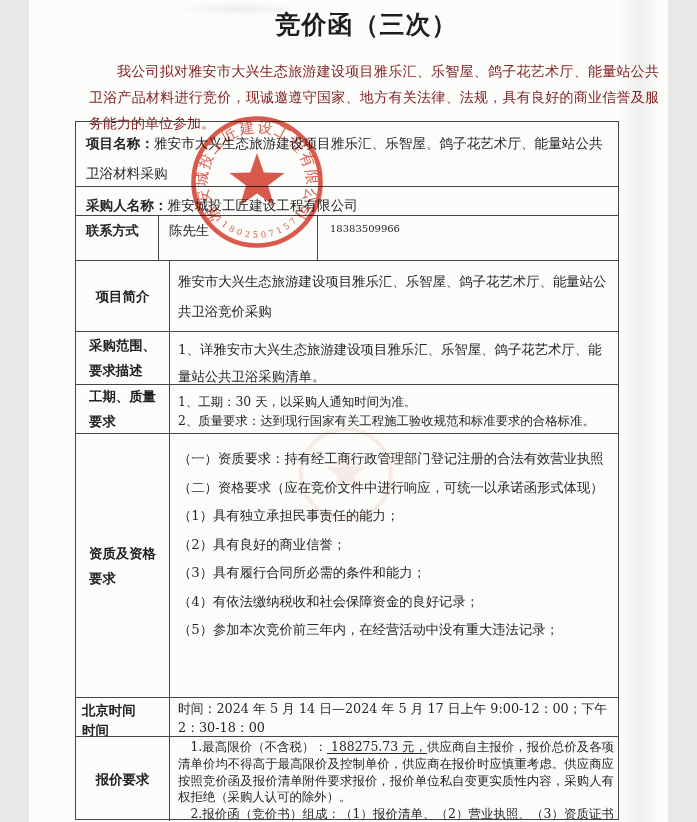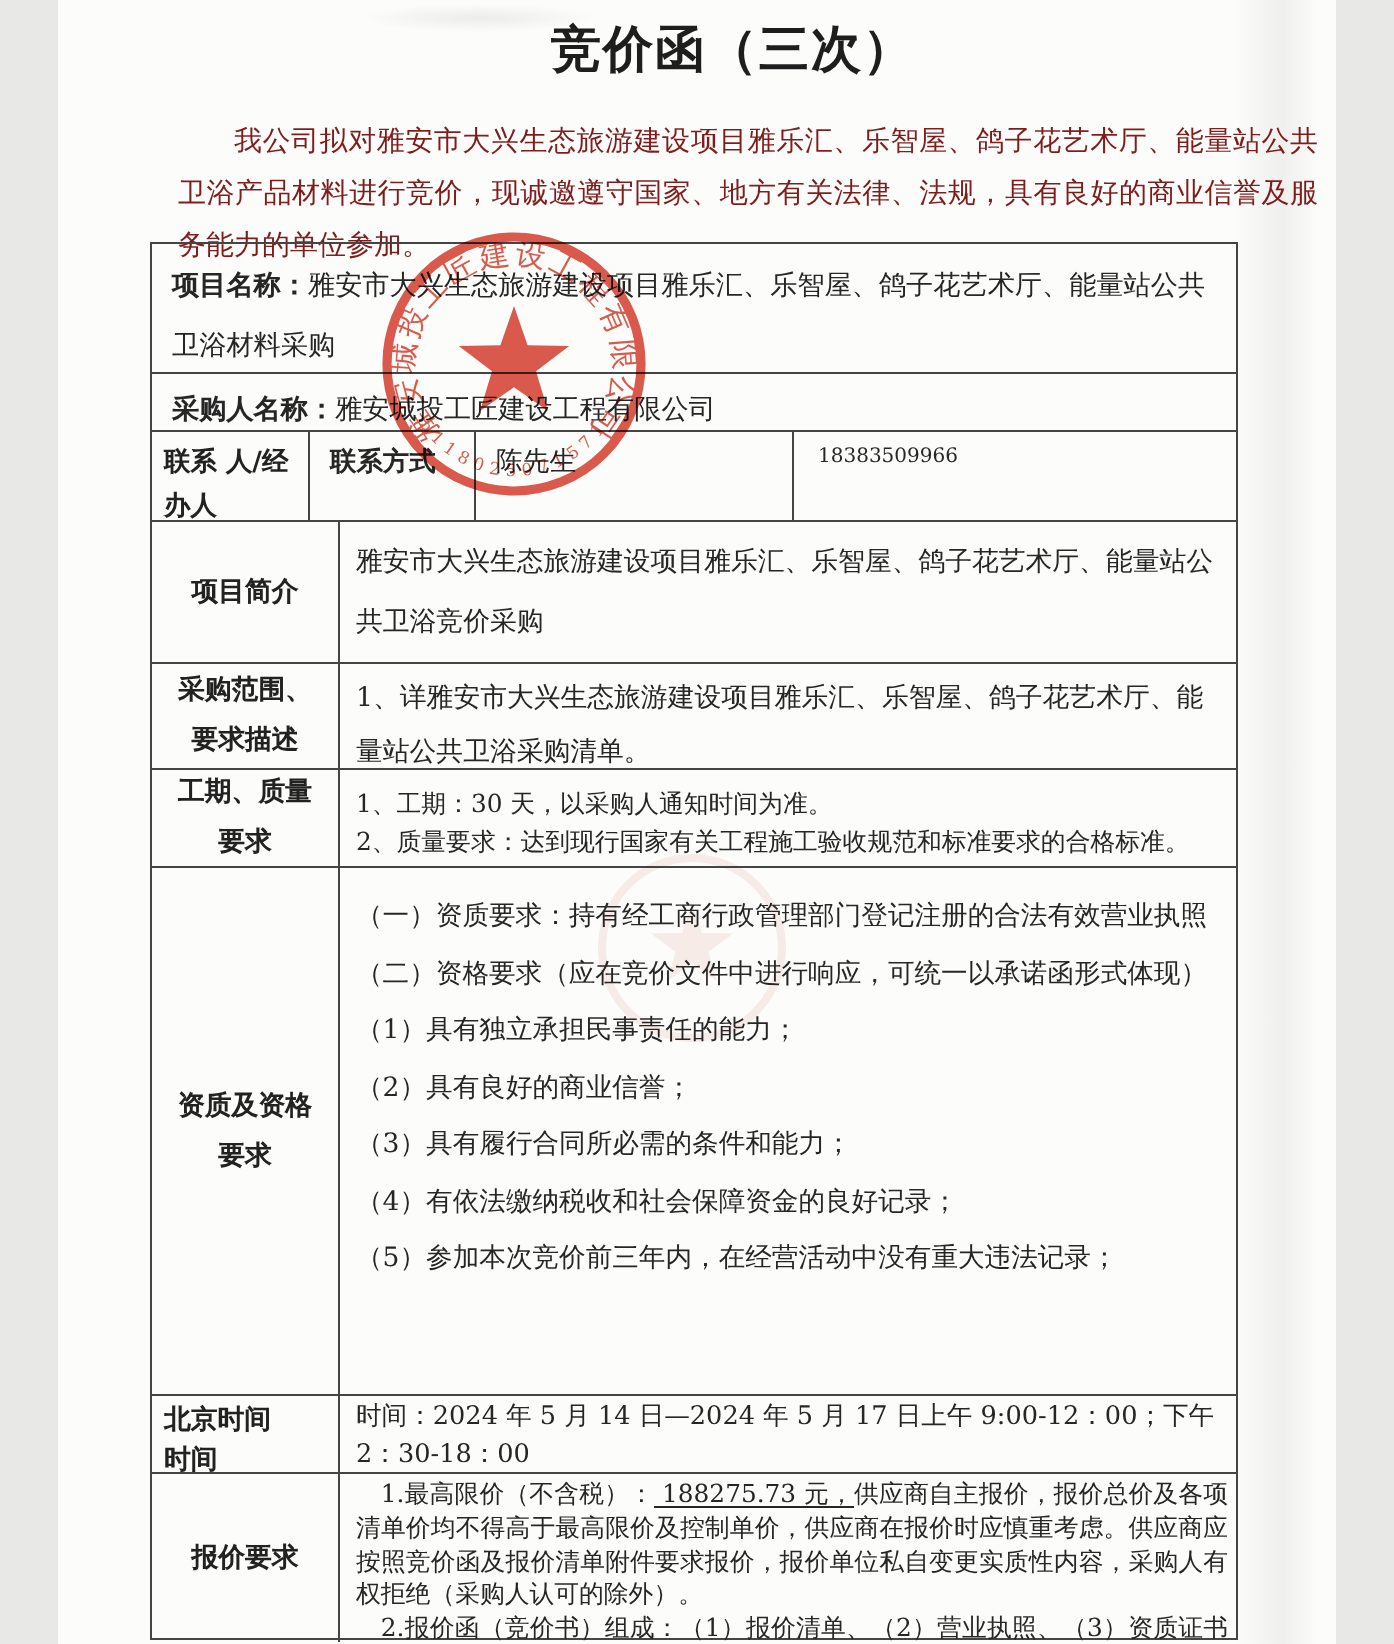--- a/index.html
+++ b/index.html
@@ -33,21 +33,21 @@
     border:1px solid #454545;box-sizing:border-box;
     display:flex;flex-direction:column;background:transparent;
   }
   .trow{display:flex;border-bottom:1px solid #454545;box-sizing:border-box;flex:0 0 auto;}
   .trow:last-child{border-bottom:none;}
   .cell{box-sizing:border-box;overflow:hidden;}
   .lcell{
     width:94px;flex:0 0 94px;border-right:1px solid #454545;
     font-weight:bold;font-size:13.4px;color:#222;
     display:flex;flex-direction:column;justify-content:center;align-items:center;
-    text-align:center;white-space:pre-line;line-height:25px;padding:2px;
+    text-align:left;white-space:pre-line;line-height:25px;padding:2px;
   }
   .ccell{flex:1 1 auto;padding:0 4px 0 8px;}
   .fullcell{flex:1 1 auto;padding:6px 4px 0 10px;font-size:13.6px;line-height:30px;}
   .inline-label{font-weight:bold;}
   
   .r1{height:65px;}
   .r2{height:29px;}
   .r2 .fullcell{padding-top:3px;}
   .r3{height:45px;}
   .r3 .lcell{width:79px;flex:0 0 79px;justify-content:flex-start;align-items:flex-start;text-align:left;padding:5px 2px 0 6px;line-height:22px;font-size:13.2px;}
@@ -92,22 +92,20 @@
       <div class="cell fullcell"><span class="inline-label">项目名称：</span><span>雅安市大兴生态旅游建设项目雅乐汇、乐智屋、鸽子花艺术厅、能量站公共卫浴材料采购</span>
       </div>
     </div>
 
     <div class="trow r2">
       <div class="cell fullcell"><span class="inline-label">采购人名称：</span><span>雅安城投工匠建设工程有限公司</span>
       </div>
     </div>
 
     <div class="trow r3">
-      <div class="cell lcell">联系 人/经
-办人</div>
       <div class="cell c-mlabel">联系方式</div>
       <div class="cell c-name">陈先生</div>
       <div class="cell c-phone">18383509966</div>
     </div>
 
     <div class="trow r4">
       <div class="cell lcell">项目简介</div>
       <div class="cell ccell">雅安市大兴生态旅游建设项目雅乐汇、乐智屋、鸽子花艺术厅、能量站公共卫浴竞价采购</div>
     </div>
 

